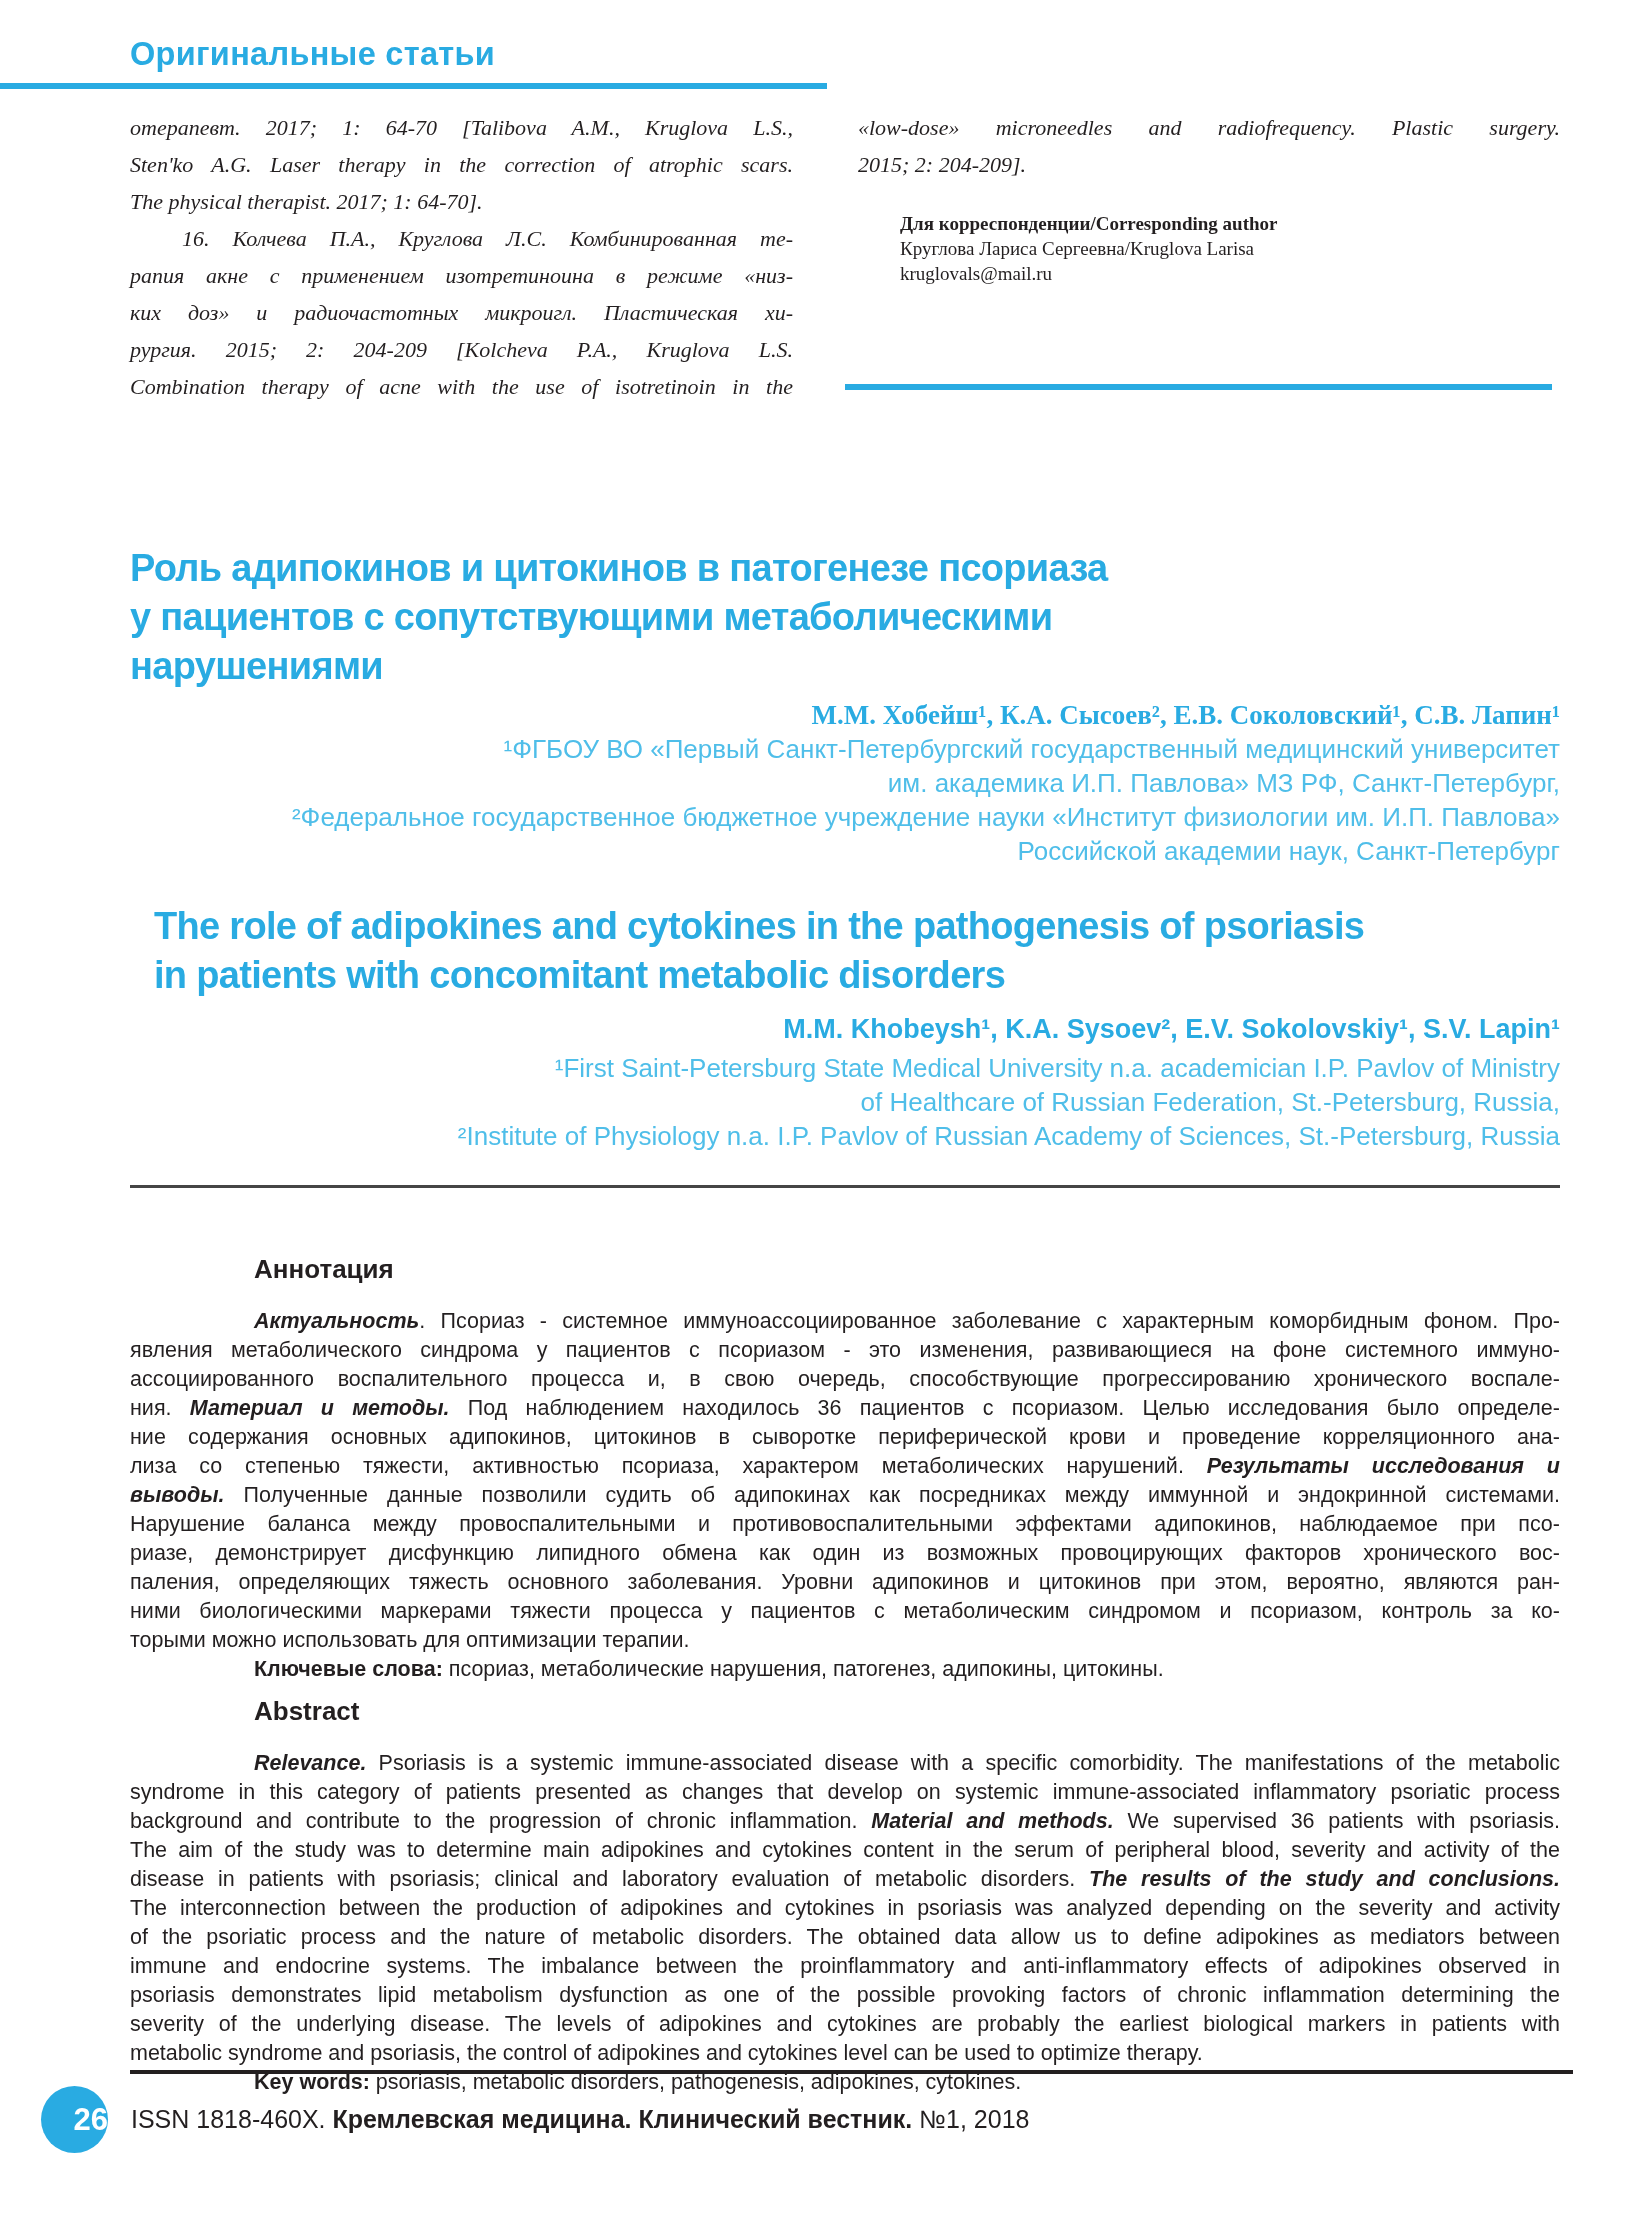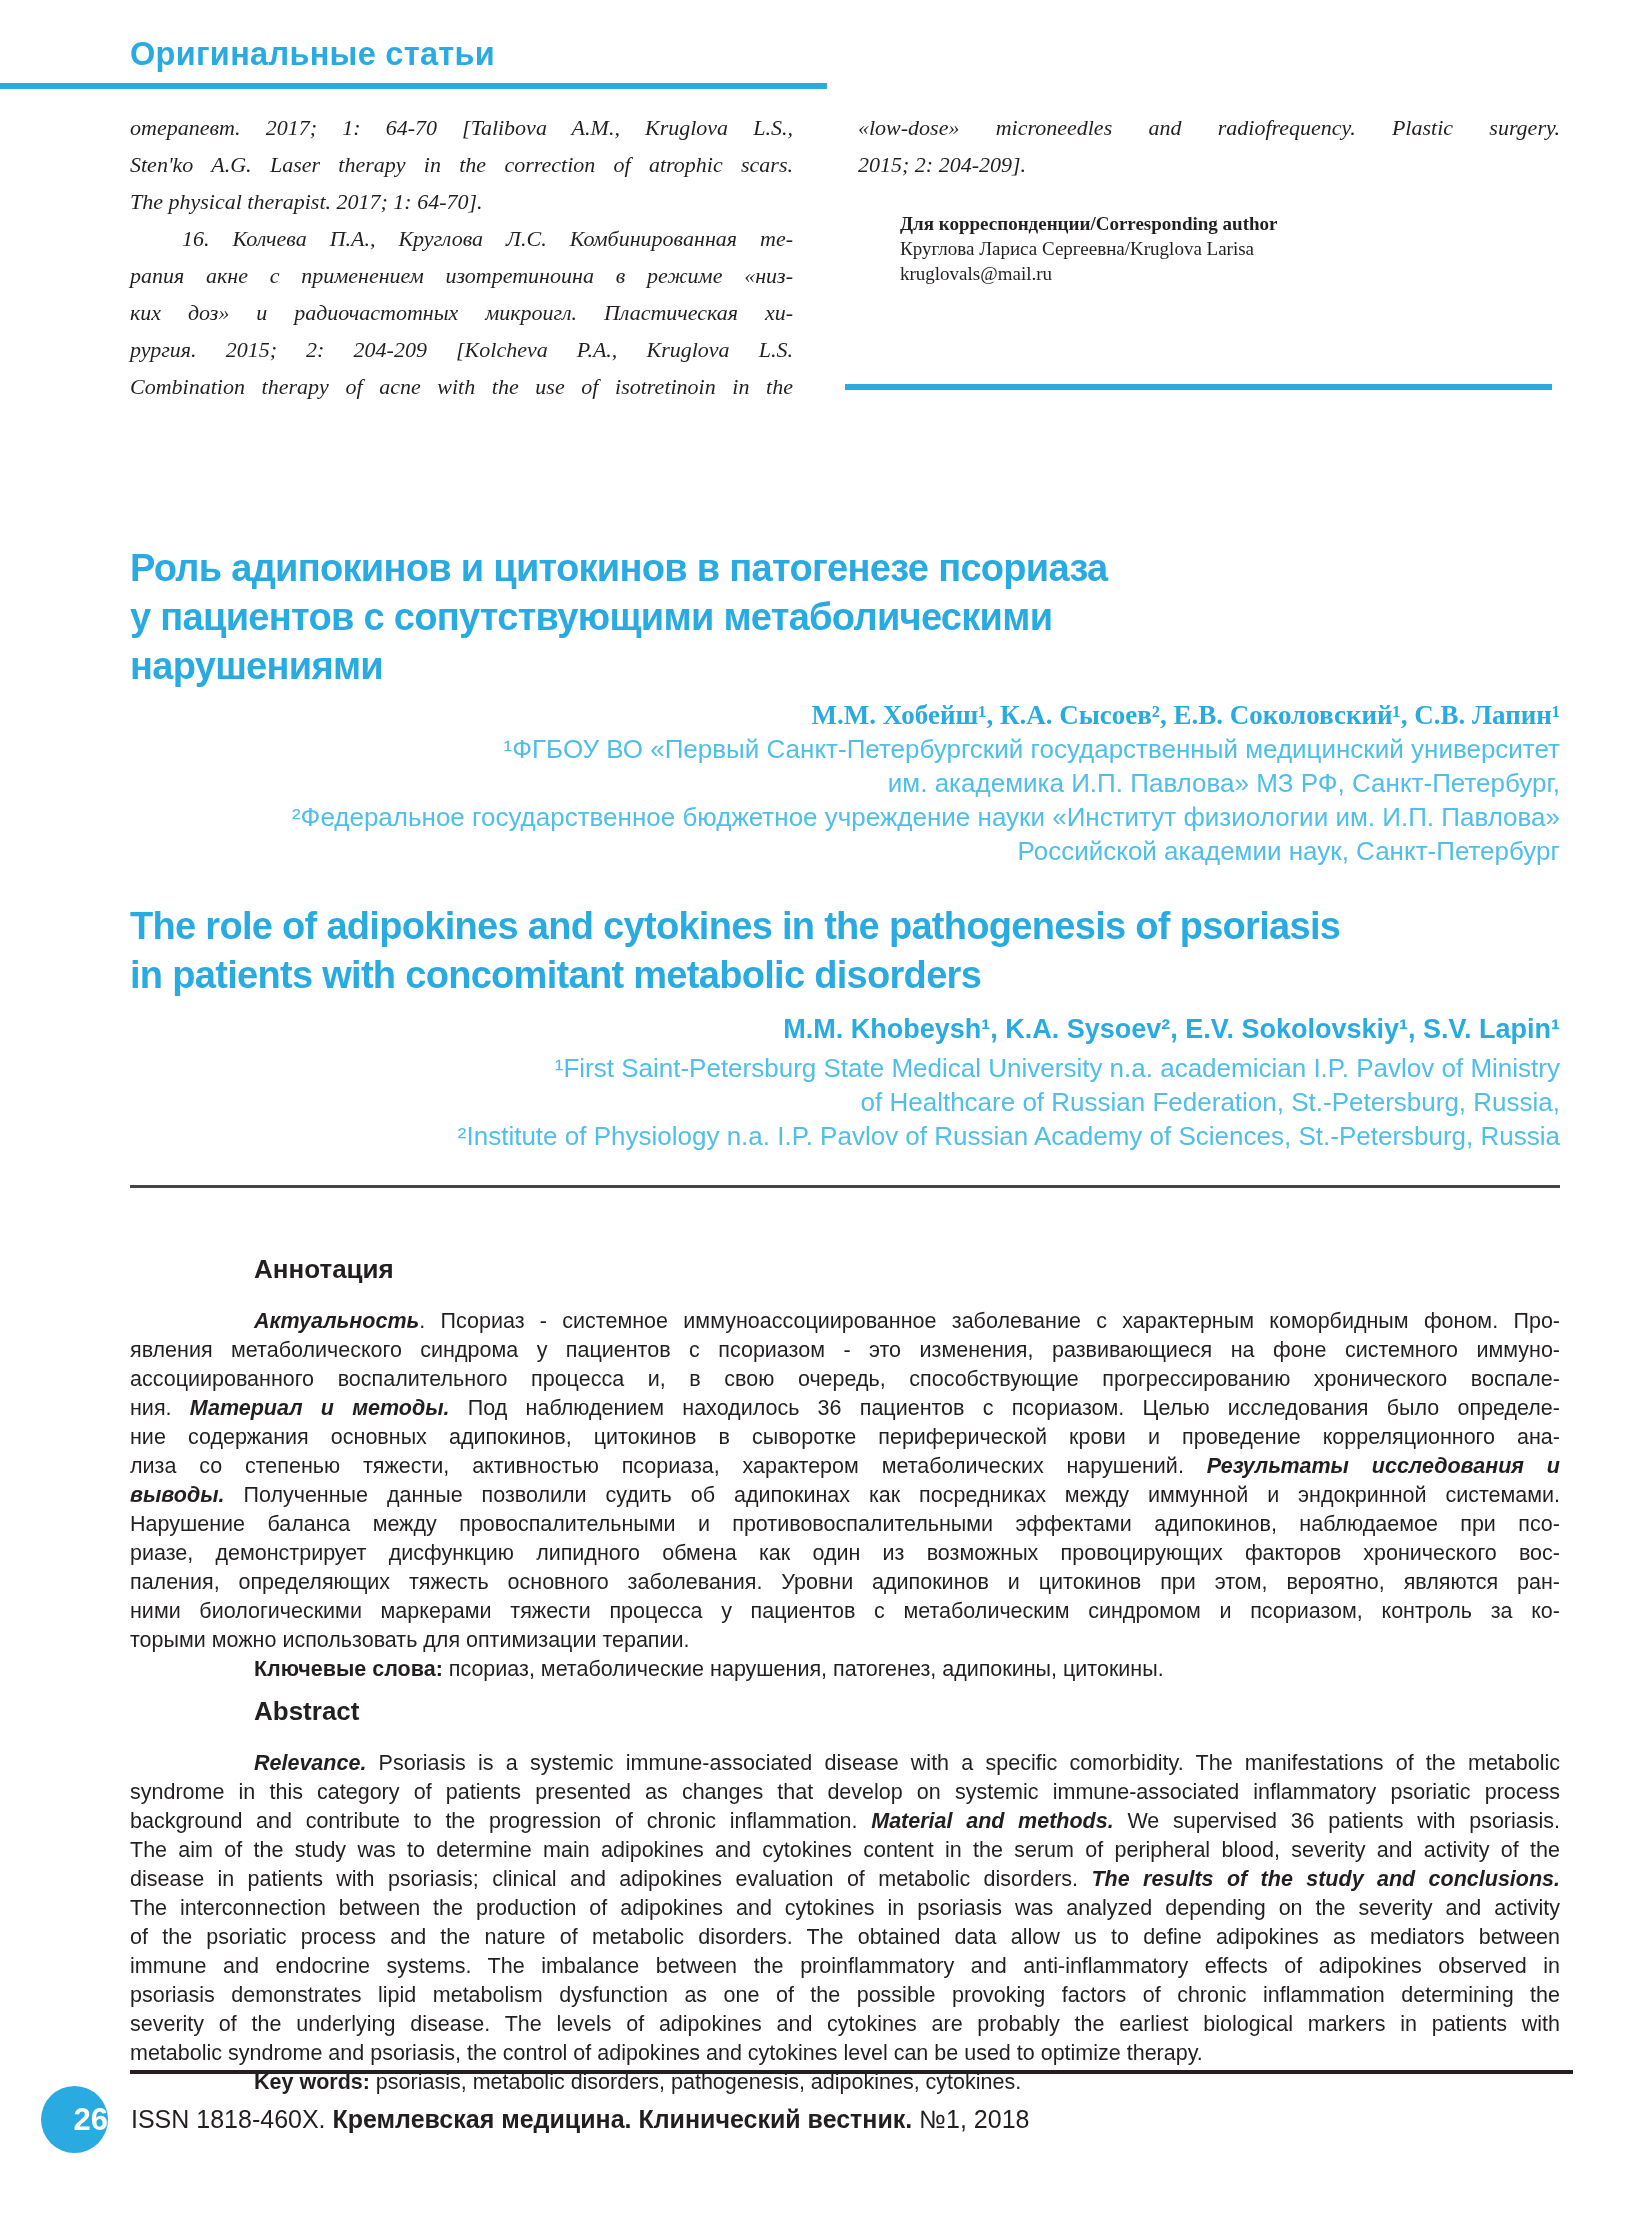--- a/index.html
+++ b/index.html
@@ -14,21 +14,21 @@
   .refcol.leftcol{left:130px;width:663px;}
   .refcol.rightcol{left:858px;width:702px;}
   .refcol{--ind:52px;}
   
   .corr{left:900px;top:211px;font-family:"Liberation Serif",serif;font-size:19px;line-height:25px;color:#231F20;}
   .corr-h{font-weight:bold;}
   .corr-rule{left:845px;top:384px;width:707px;height:5.9px;background:#29ABE2;}
   
   .title{left:130px;width:1437px;font-size:38px;line-height:49px;font-weight:bold;color:#29ABE2;letter-spacing:-0.7px;}
   .title-ru{top:544px;}
-  .title-en{top:902px;}
+  .title-en{top:902px;margin-left:24px;}
   .authors{left:130px;width:1430px;text-align:right;font-size:27px;font-weight:bold;color:#29ABE2;}
   .authors-ru{top:700px;font-family:Liberation Serif, serif;}
   .authors-en{top:1014px;}
   .affil{left:130px;width:1430px;text-align:right;font-size:26px;line-height:34px;color:#4FBEE9;}
   .affil-ru{top:732px;}
   .affil-en{top:1051px;}
   .mid-rule{left:130px;top:1185px;width:1430px;height:3.3px;background:#454545;}
   
   .abs-h{left:254px;font-size:26px;font-weight:bold;margin-top:33px;}
   .abs-h-ru{top:1221px;}
@@ -123,21 +123,21 @@
       <div class="line nj"><span>торыми можно использовать для оптимизации терапии.</span></div>
       <div class="line nj ind"><span class="b">Ключевые слова:</span><span> псориаз, метаболические нарушения, патогенез, адипокины, цитокины.</span></div>
     </div>
 
   <div class="abs abs-h abs-h-en">Abstract</div>
   <div class="abs abstract abstract-en just">
       <div class="line ind"><span class="b i">Relevance.</span><span> Psoriasis is a systemic immune-associated disease with a specific comorbidity. The manifestations of the metabolic</span></div>
       <div class="line"><span>syndrome in this category of patients presented as changes that develop on systemic immune-associated inflammatory psoriatic process</span></div>
       <div class="line"><span>background and contribute to the progression of chronic inflammation. </span><span class="b i">Material and methods.</span><span> We supervised 36 patients with psoriasis.</span></div>
       <div class="line"><span>The aim of the study was to determine main adipokines and cytokines content in the serum of peripheral blood, severity and activity of the</span></div>
-      <div class="line"><span>disease in patients with psoriasis; clinical and adipokines evaluation of metabolic disorders. </span><span class="b i">The results of the study and conclusions.</span></div>
+      <div class="line"><span>disease in patients with psoriasis; clinical and laboratory evaluation of metabolic disorders. </span><span class="b i">The results of the study and conclusions.</span></div>
       <div class="line"><span>The interconnection between the production of adipokines and cytokines in psoriasis was analyzed depending on the severity and activity</span></div>
       <div class="line"><span>of the psoriatic process and the nature of metabolic disorders. The obtained data allow us to define adipokines as mediators between</span></div>
       <div class="line"><span>immune and endocrine systems. The imbalance between the proinflammatory and anti-inflammatory effects of adipokines observed in</span></div>
       <div class="line"><span>psoriasis demonstrates lipid metabolism dysfunction as one of the possible provoking factors of chronic inflammation determining the</span></div>
       <div class="line"><span>severity of the underlying disease. The levels of adipokines and cytokines are probably the earliest biological markers in patients with</span></div>
       <div class="line nj"><span>metabolic syndrome and psoriasis, the control of adipokines and cytokines level can be used to optimize therapy.</span></div>
       <div class="line nj ind"><span class="b">Key words:</span><span> psoriasis, metabolic disorders, pathogenesis, adipokines, cytokines.</span></div>
     </div>
 
   <div class="abs footer-rule"></div>

